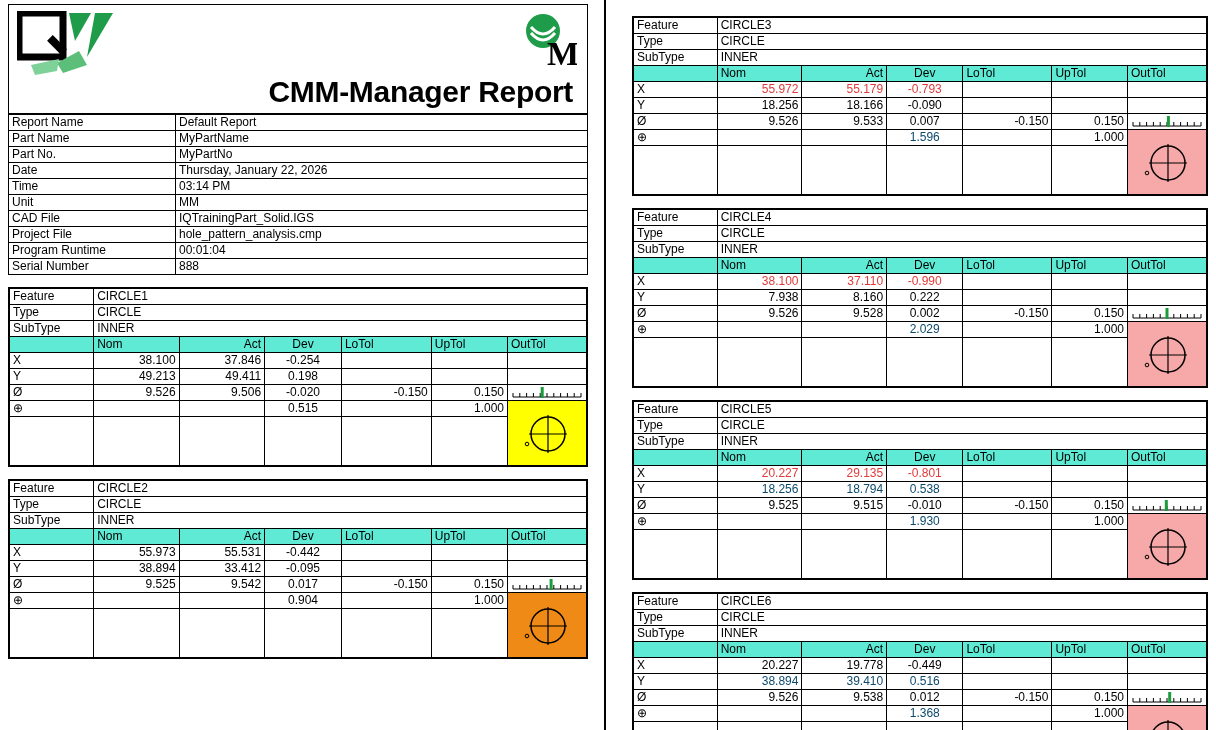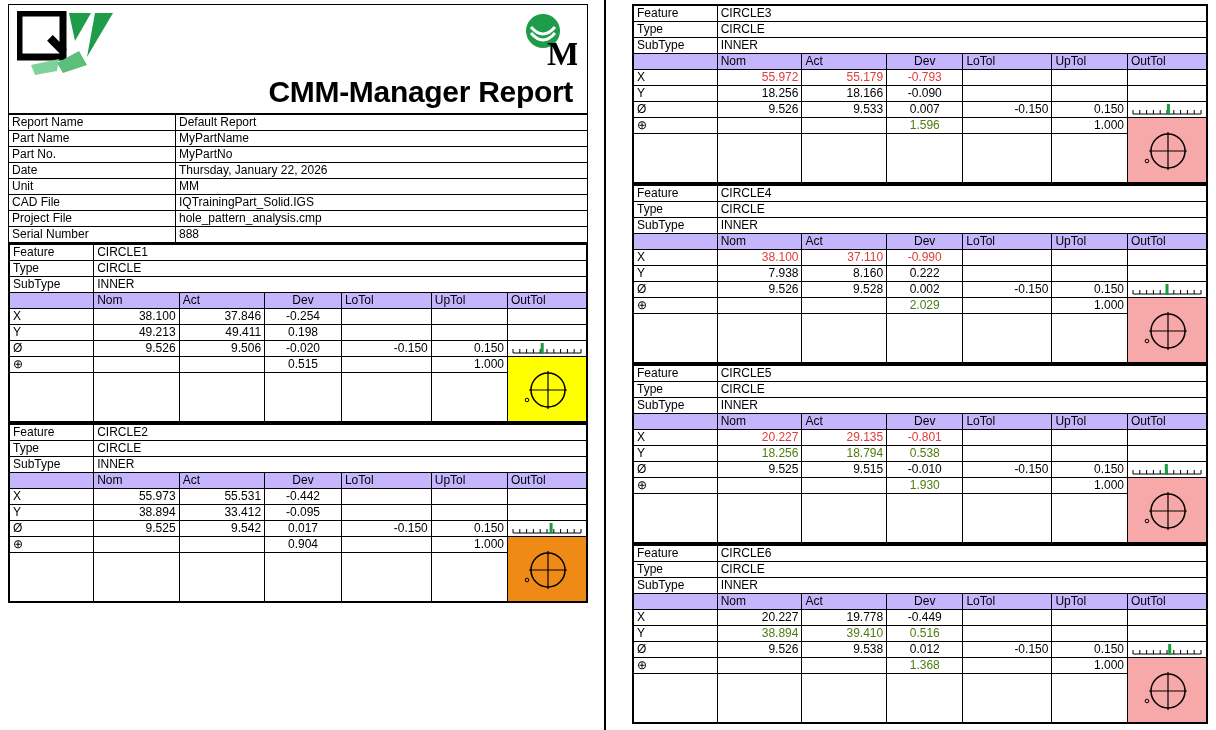--- a/index.html
+++ b/index.html
@@ -39,32 +39,32 @@
     padding:0 3px;
     height:15px;
     line-height:15px;
     font-size:12px;
     white-space:nowrap;
     overflow:hidden;
   }
   .info td{height:15px;margin-left:40px;}
   .info .k{width:160px;}
   .num{text-align:right;}
-  .hdrow td{background:#c4b5fd;font-weight:normal;}
+  .hdrow td{background:#5eead4;font-weight:normal;}
   .red{color:#e03a3a;}
-  .pink{color:#4d7c0f;}
-
-  .feat{border:1px solid #000;padding:0;}
+  .pink{color:#0c4a6e;}
+
+  .feat{margin-top:12px;border:1px solid #000;padding:0;}
   .feat table{border:0;}
   .feat td{border:1px solid #000;}
 
   
   .c-lab{width:84px;}
   .c-nom{width:88px;}
-  .c-act{width:88px;}
+  .c-act{width:88px;text-align:right;}
   .c-dev{width:78px;text-align:center;}
   .c-lo{width:94px;}
   .c-up{width:78px;}
   .c-out{width:auto;}
 
   .feat-title td{height:15px;}
 
   
   .gauge{position:relative;height:15px;padding:0 2px;}
   .gauge svg{display:block;}
@@ -121,30 +121,38 @@
           </tr>
           <tr>
             <td class="k">Part No.</td>
             <td>MyPartNo</td>
           </tr>
           <tr>
             <td class="k">Date</td>
             <td>Thursday, January 22, 2026</td>
           </tr>
           <tr>
+            <td class="k">Time</td>
+            <td>03:14 PM</td>
+          </tr>
+          <tr>
             <td class="k">Unit</td>
             <td>MM</td>
           </tr>
           <tr>
             <td class="k">CAD File</td>
             <td>IQTrainingPart_Solid.IGS</td>
           </tr>
           <tr>
             <td class="k">Project File</td>
             <td>hole_pattern_analysis.cmp</td>
+          </tr>
+          <tr>
+            <td class="k">Program Runtime</td>
+            <td>00:01:04</td>
           </tr>
           <tr>
             <td class="k">Serial Number</td>
             <td>888</td>
           </tr>
         </tbody>
     </table>
 
     <div id="left-features">
         <div class="feat">

